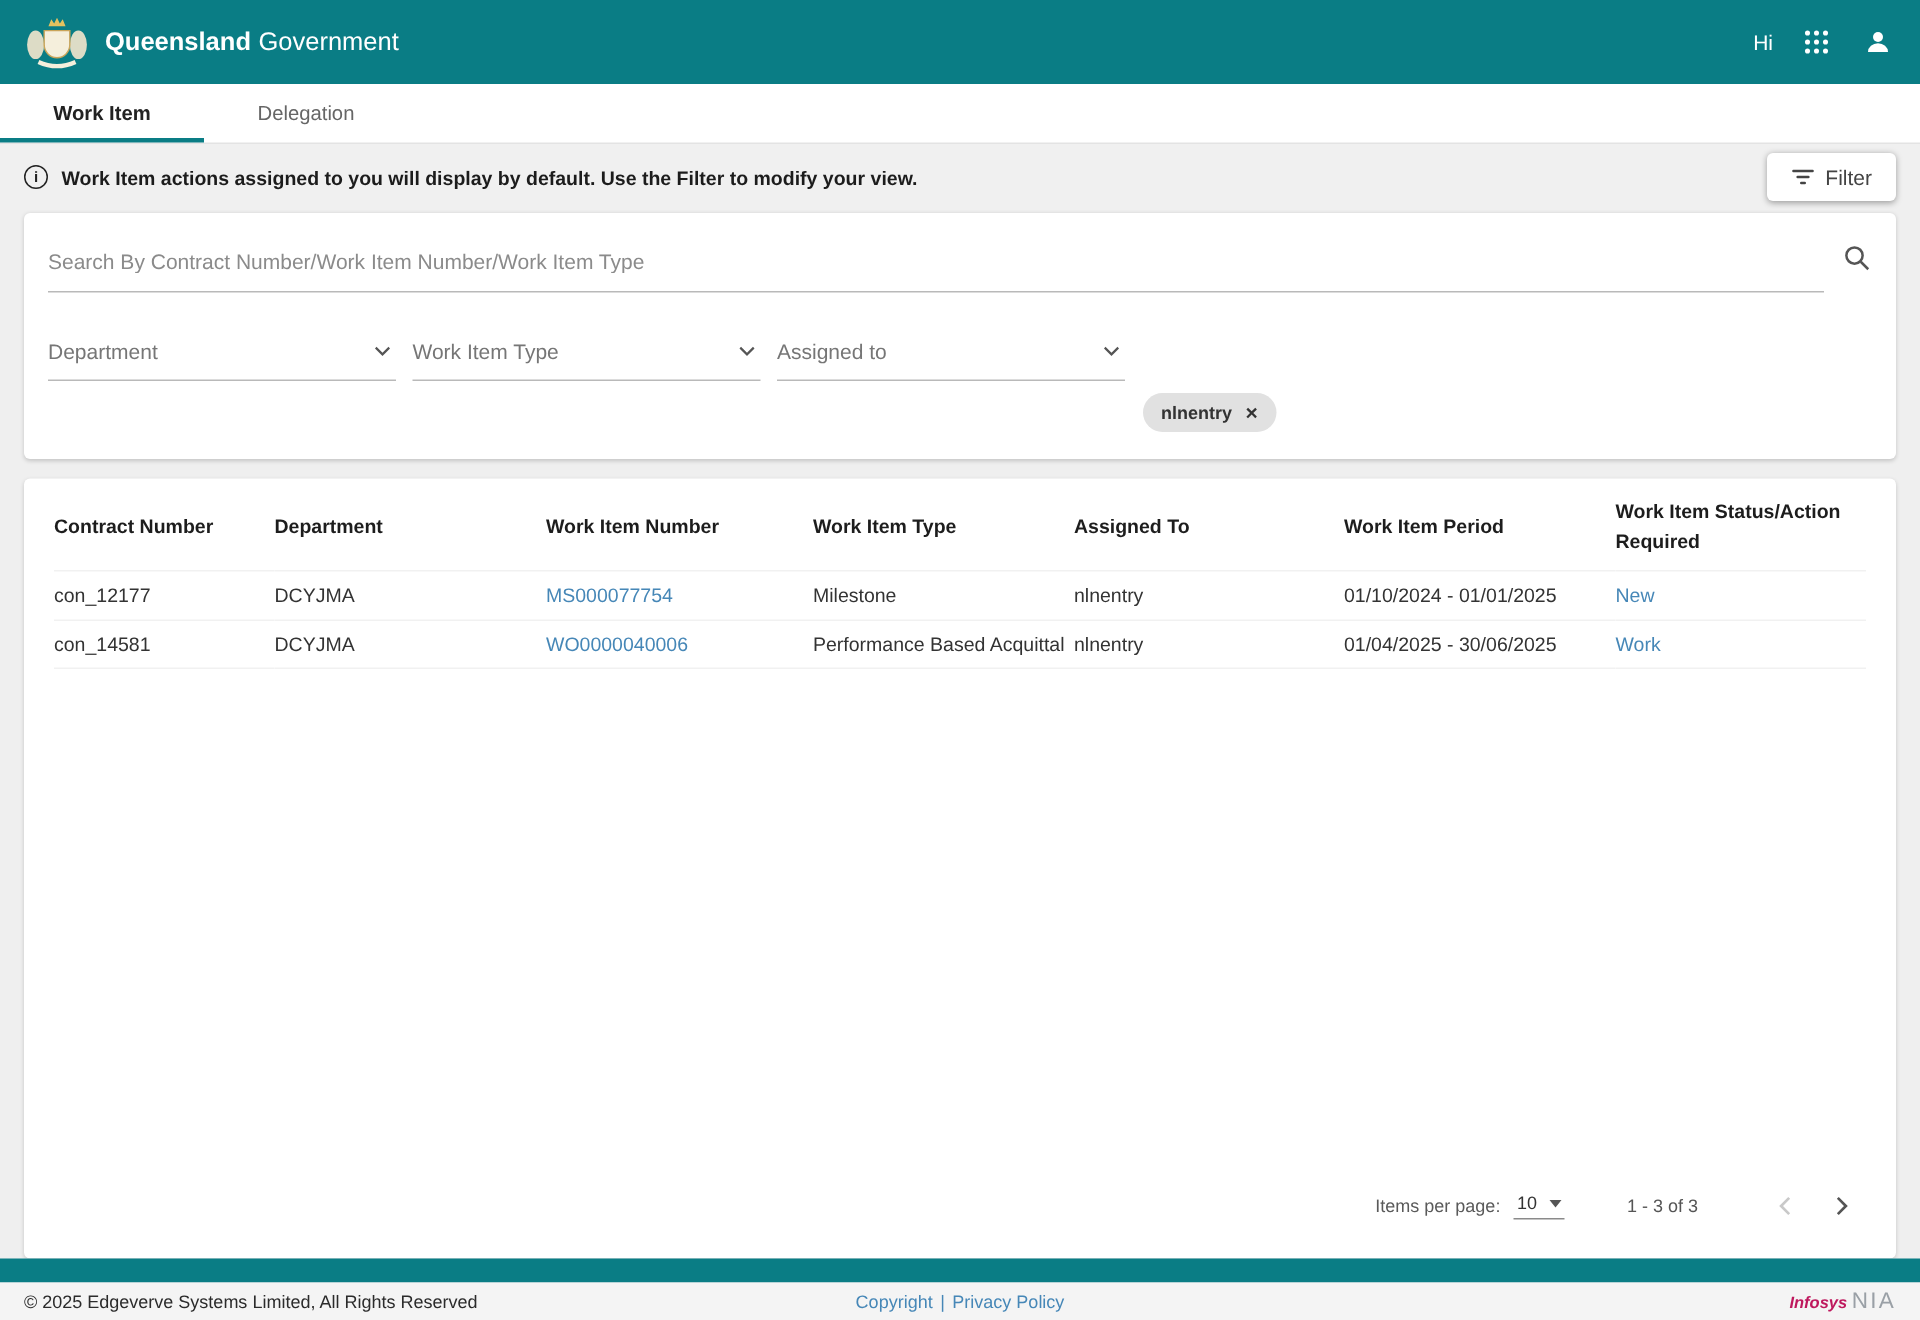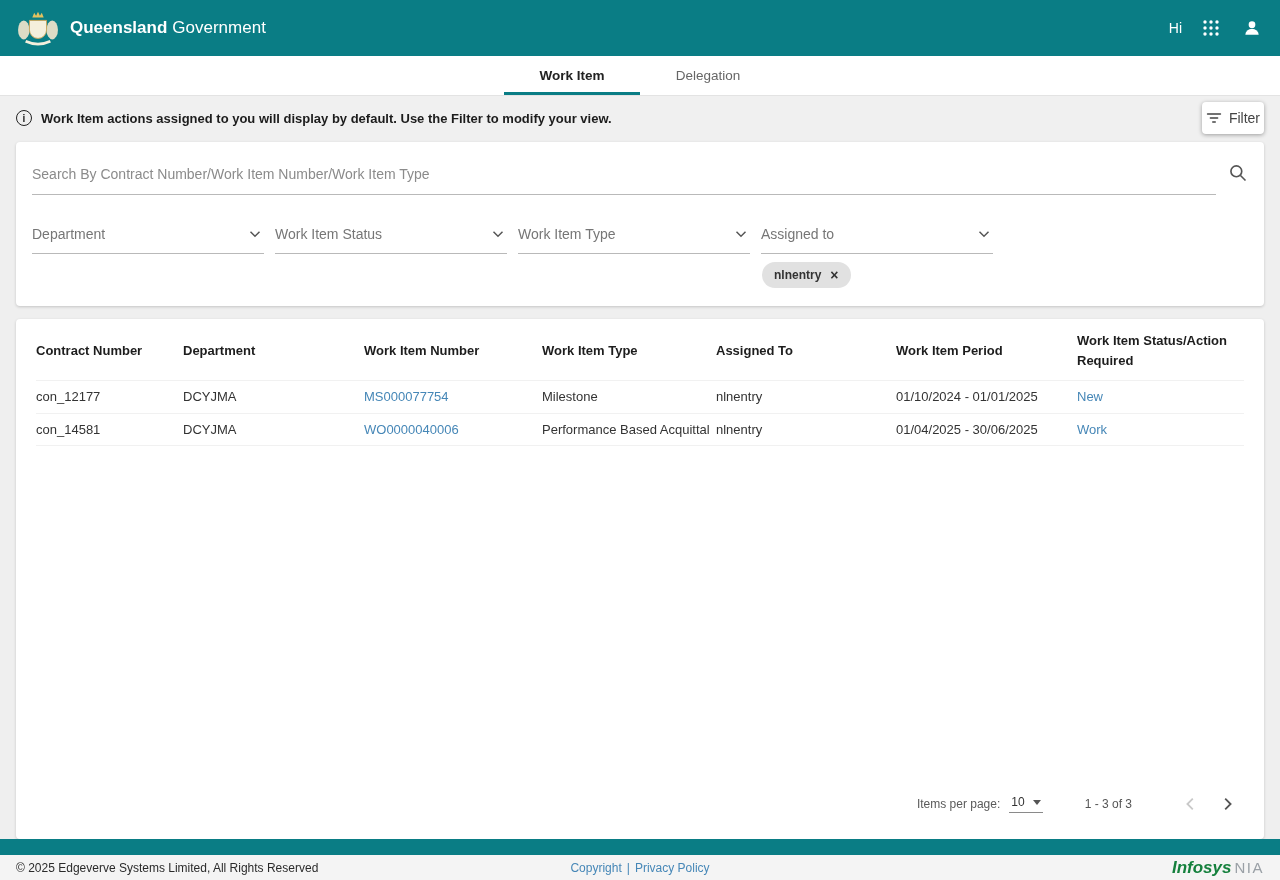--- a/index.html
+++ b/index.html
@@ -19,31 +19,31 @@
   .app-header{
     height:56px;background:var(--teal);color:#fff;
     display:flex;align-items:center;padding:0 16px;flex-shrink:0;
   }
   .brand{display:flex;align-items:center;gap:10px;font-size:17px;}
   .brand .bold{font-weight:700;text-align:center;}
   .brand .reg{font-weight:400;margin-left:5px;}
   .header-right{margin-left:auto;display:flex;align-items:center;gap:18px;font-size:14px;}
   .icon-btn{background:none;border:none;padding:2px;cursor:pointer;display:flex;align-items:center;}
   
-  .tabbar{background:#fff;height:40px;display:flex;border-bottom:1px solid #e3e3e3;flex-shrink:0;justify-content:center;}
+  .tabbar{background:#fff;height:40px;display:flex;border-bottom:1px solid #e3e3e3;flex-shrink:0;}
   .tab{width:136px;display:flex;align-items:center;justify-content:center;
        font-size:13.5px;color:#666;cursor:pointer;position:relative;}
   .tab.active{color:#222;font-weight:700;}
   .tab.active::after{content:"";position:absolute;bottom:0;left:0;right:0;height:3px;background:var(--teal);}
   
   .info-bar{height:44px;background:#f0f0f0;display:flex;align-items:center;padding:0 16px;flex-shrink:0;}
   .info-icon{width:16px;height:16px;border:1.5px solid #222;border-radius:50%;
     display:flex;align-items:center;justify-content:center;font-size:10px;font-weight:700;color:#222;flex-shrink:0;}
   .info-msg{font-weight:700;font-size:13px;color:#1c1c1c;margin-left:9px;}
-  .filter-btn{margin-left:auto;background:#fff;border:none;border-radius:4px;padding:8px 4px;
+  .filter-btn{margin-left:auto;background:#fff;border:none;border-radius:4px;padding:8px 16px;
     display:flex;align-items:center;gap:7px;font-size:14px;color:#444;
     box-shadow:0 1px 4px rgba(0,0,0,0.35);cursor:pointer;font-family:inherit;}
   
   .content{flex:1;padding:2px 16px 0;display:flex;flex-direction:column;overflow:hidden;}
   .card{background:#fff;border-radius:4px;box-shadow:0 1px 3px rgba(0,0,0,0.18);}
   .search-card{padding:16px 10px 12px;flex-shrink:0;}
   .search-row{display:flex;align-items:flex-end;padding:0 6px 0 6px;}
   .search-input{flex:1;border:none;outline:none;border-bottom:1px solid #b9b9b9;
     font-size:14px;padding:8px 0 12px;color:#404040;font-family:inherit;background:transparent;}
   .search-input::placeholder{color:#8b8b8b;}
@@ -77,21 +77,21 @@
   .page-btn{background:none;border:none;cursor:pointer;padding:4px;display:flex;align-items:center;}
   .page-btn.prev{margin-left:46px;}
   .page-btn.next{margin-left:10px;}
   
   .bottom-strip{height:16px;background:var(--teal);flex-shrink:0;}
   .app-footer{height:25px;background:#f4f4f4;display:flex;align-items:center;
     padding:0 16px;position:relative;flex-shrink:0;font-size:12px;color:#2b2b2b;}
   .footer-center{position:absolute;left:50%;transform:translateX(-50%);display:flex;gap:5px;font-size:12px;}
   .footer-sep{color:var(--link);}
   .footer-logo{margin-left:auto;display:flex;align-items:baseline;gap:3px;}
-  .logo-infosys{font-size:17px;font-weight:700;font-style:italic;color:#15803d;}
+  .logo-infosys{font-size:11px;font-weight:700;font-style:italic;color:#be185d;}
   .logo-nia{font-size:15px;color:#9aa0a6;letter-spacing:1.5px;font-weight:400;}
 </style>
 </head>
 <body>
 
 <header class="app-header">
   <div class="brand">
     <span style="display:flex;">
       <svg width="44" height="38" viewBox="0 0 46 40" aria-hidden="true">
         <ellipse cx="8" cy="22" rx="6" ry="10" fill="#e9e1c9" opacity="0.95"></ellipse>
@@ -166,28 +166,20 @@
         <svg width="20" height="20" viewBox="0 0 24 24" fill="none" stroke="#555" stroke-width="2">
           <circle cx="10" cy="10" r="6.5"></circle>
           <line x1="15" y1="15" x2="21" y2="21"></line>
         </svg>
       </span>
     </div>
 
     <div class="filters-row">
       <div class="filter-field">
         <span class="filter-label">Department</span>
-        <span style="display:flex;">
-          <svg width="18" height="18" viewBox="0 0 20 20" fill="none" stroke="#555" stroke-width="1.6">
-              <polyline points="5,7.5 10,12.5 15,7.5"></polyline>
-            </svg>
-        </span>
-      </div>
-      <div class="filter-field">
-        <span class="filter-label">Work Item Status</span>
         <span style="display:flex;">
           <svg width="18" height="18" viewBox="0 0 20 20" fill="none" stroke="#555" stroke-width="1.6">
               <polyline points="5,7.5 10,12.5 15,7.5"></polyline>
             </svg>
         </span>
       </div>
       <div class="filter-field">
         <span class="filter-label">Work Item Type</span>
         <span style="display:flex;">
           <svg width="18" height="18" viewBox="0 0 20 20" fill="none" stroke="#555" stroke-width="1.6">

